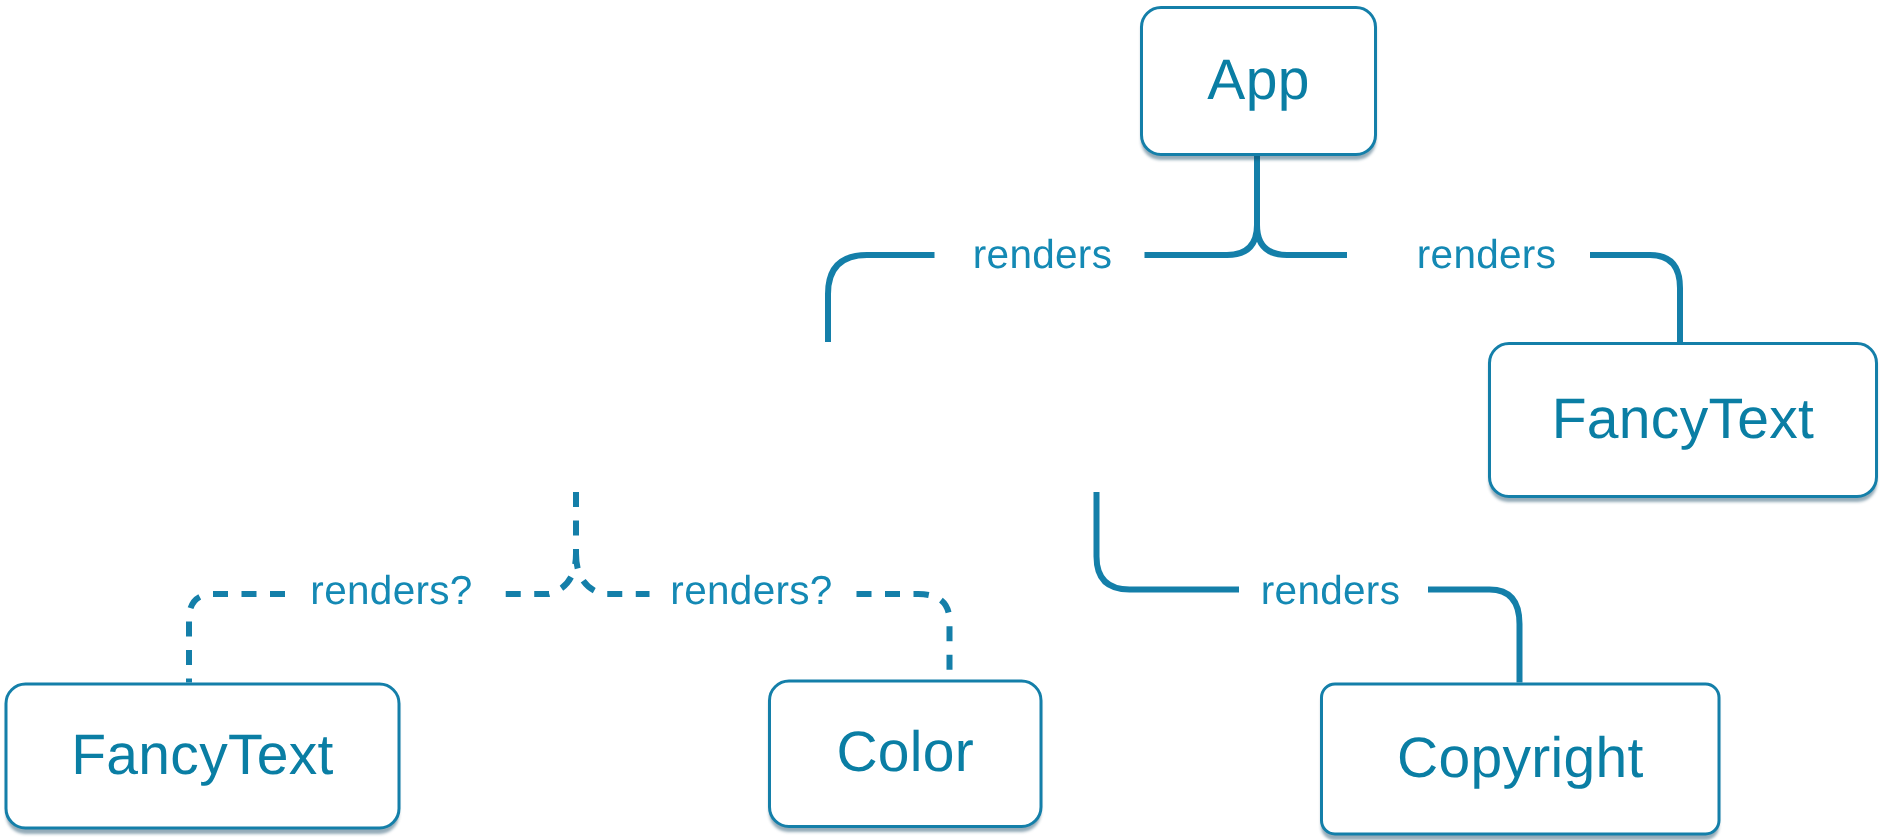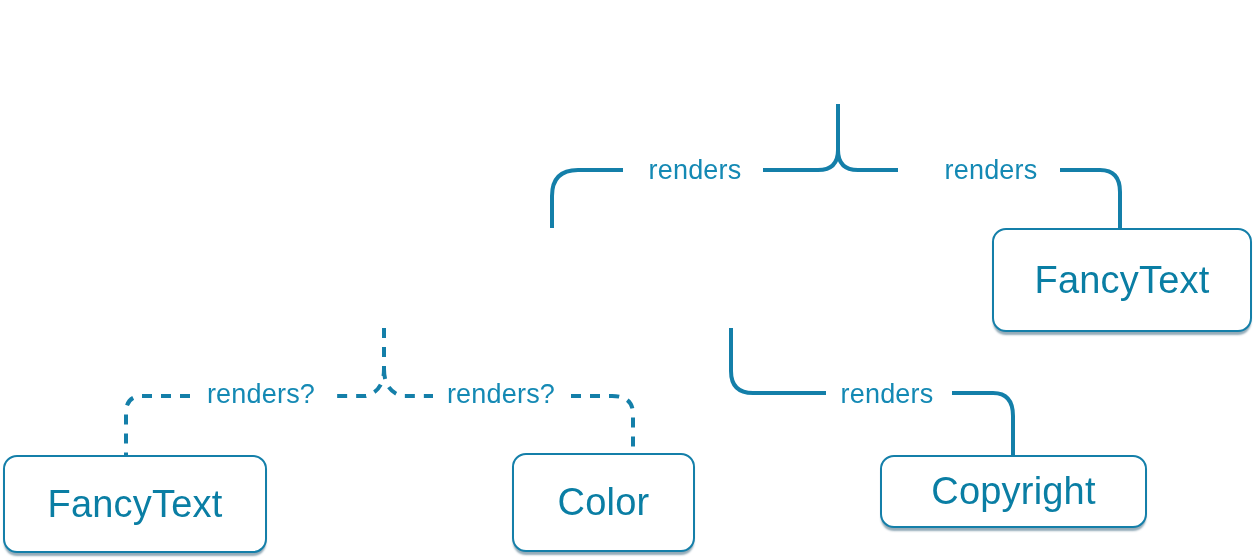--- a/index.html
+++ b/index.html
@@ -44,21 +44,21 @@
     font-weight: 500;
     letter-spacing: 0.2px;
     box-shadow: 0 3.5px 2px -1px rgba(17, 68, 97, 0.45);
     z-index: 2;
   }
   .node-app        { left: 760px; top:   4px; width: 158px; height: 100px; }
   .node-ig         { left: 335px; top: 228px; width: 458px; height: 100px; }
   .node-fancy-top  { left: 992px; top: 228px; width: 260px; height: 104px; }
   .node-fancy-bot  { left:   3px; top: 455px; width: 264px; height:  98px; }
   .node-color      { left: 512px; top: 453px; width: 183px; height:  99px; }
-  .node-copyright  { left: 880px; top: 455px; width: 267px; height:  73px; }
+  .node-copyright  { left: 880px; top: 455px; width: 267px; height:  102px; border-radius: 10px; }
   .edge-label {
     position: absolute;
     transform: translate(-50%, -50%);
     color: #1489b4;
     font-size: 27px;
     font-weight: 400;
     letter-spacing: 0.2px;
     white-space: nowrap;
     z-index: 3;
   }
@@ -84,20 +84,23 @@
 
     <path class="wire" d="M731 328 L731 371 Q731 393 753 393 L826 393"></path>
     <path class="wire" d="M952 393 L993 393 Q1013 393 1013 416 L1013 455"></path>
 
     <path class="wire dashed" d="M384 328 L384 369 Q384 391 366 396 L332 396"></path>
     <path class="wire dashed" d="M190 396 L142 396 Q126 396 126 413 L126 455"></path>
     <path class="wire dashed" d="M384 369 Q384 391 402 396 L433 396"></path>
     <path class="wire dashed" d="M571 396 L612 396 Q633 396 633 414 L633 453"></path>
   </svg>
 
+  <div class="node node-app">
+    <span>App</span>
+  </div>
 
 
   <div class="node node-fancy-top">
     <span>FancyText</span>
   </div>
 
   <div class="node node-fancy-bot">
     <span>FancyText</span>
   </div>
 

